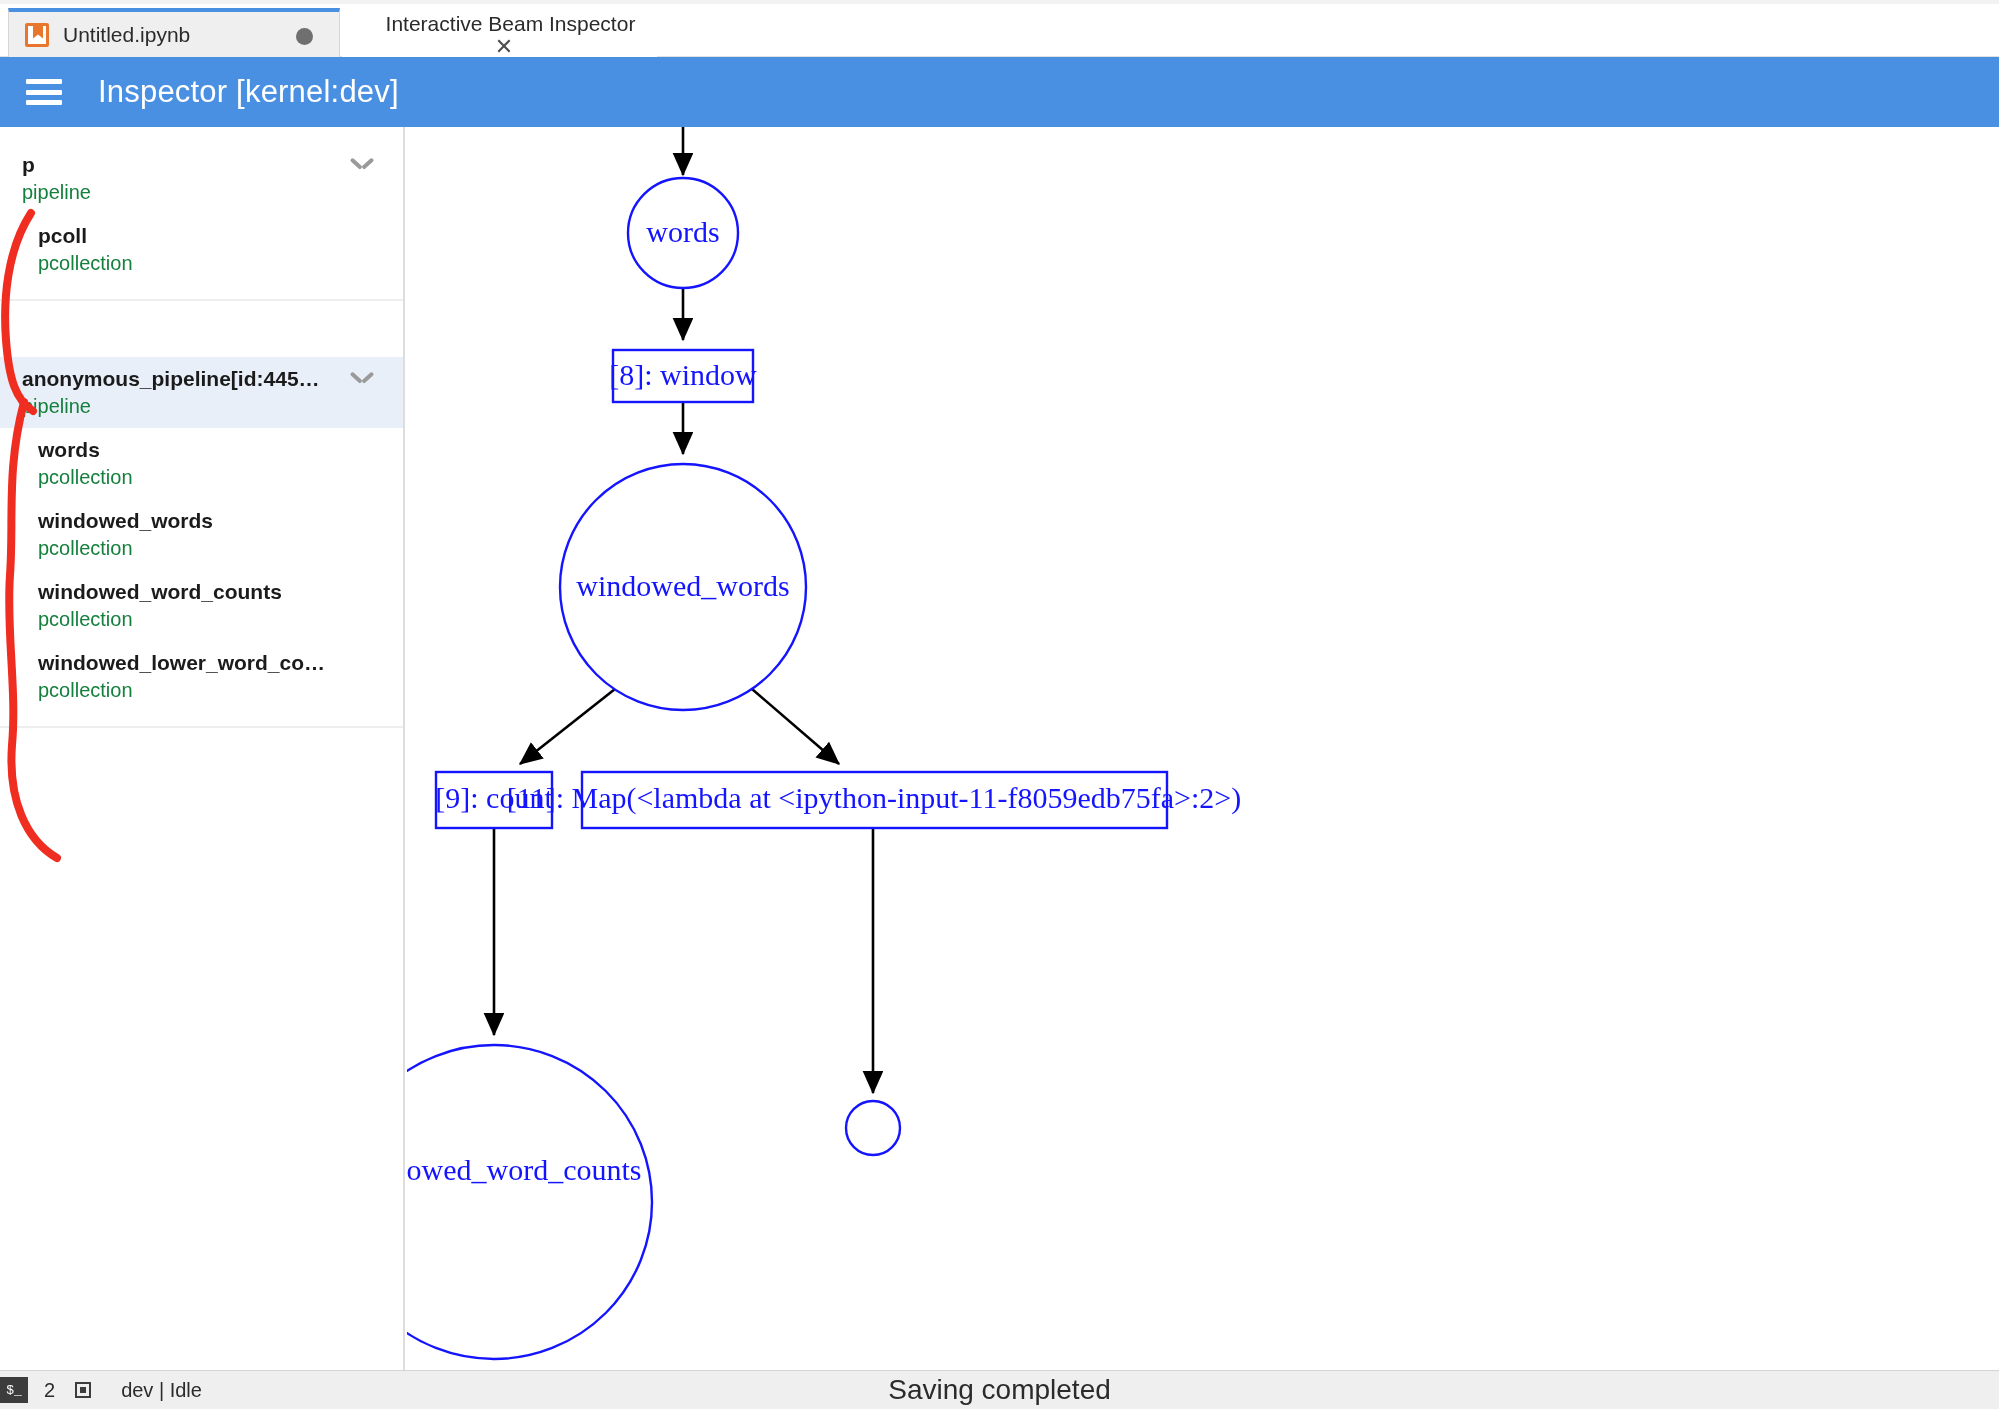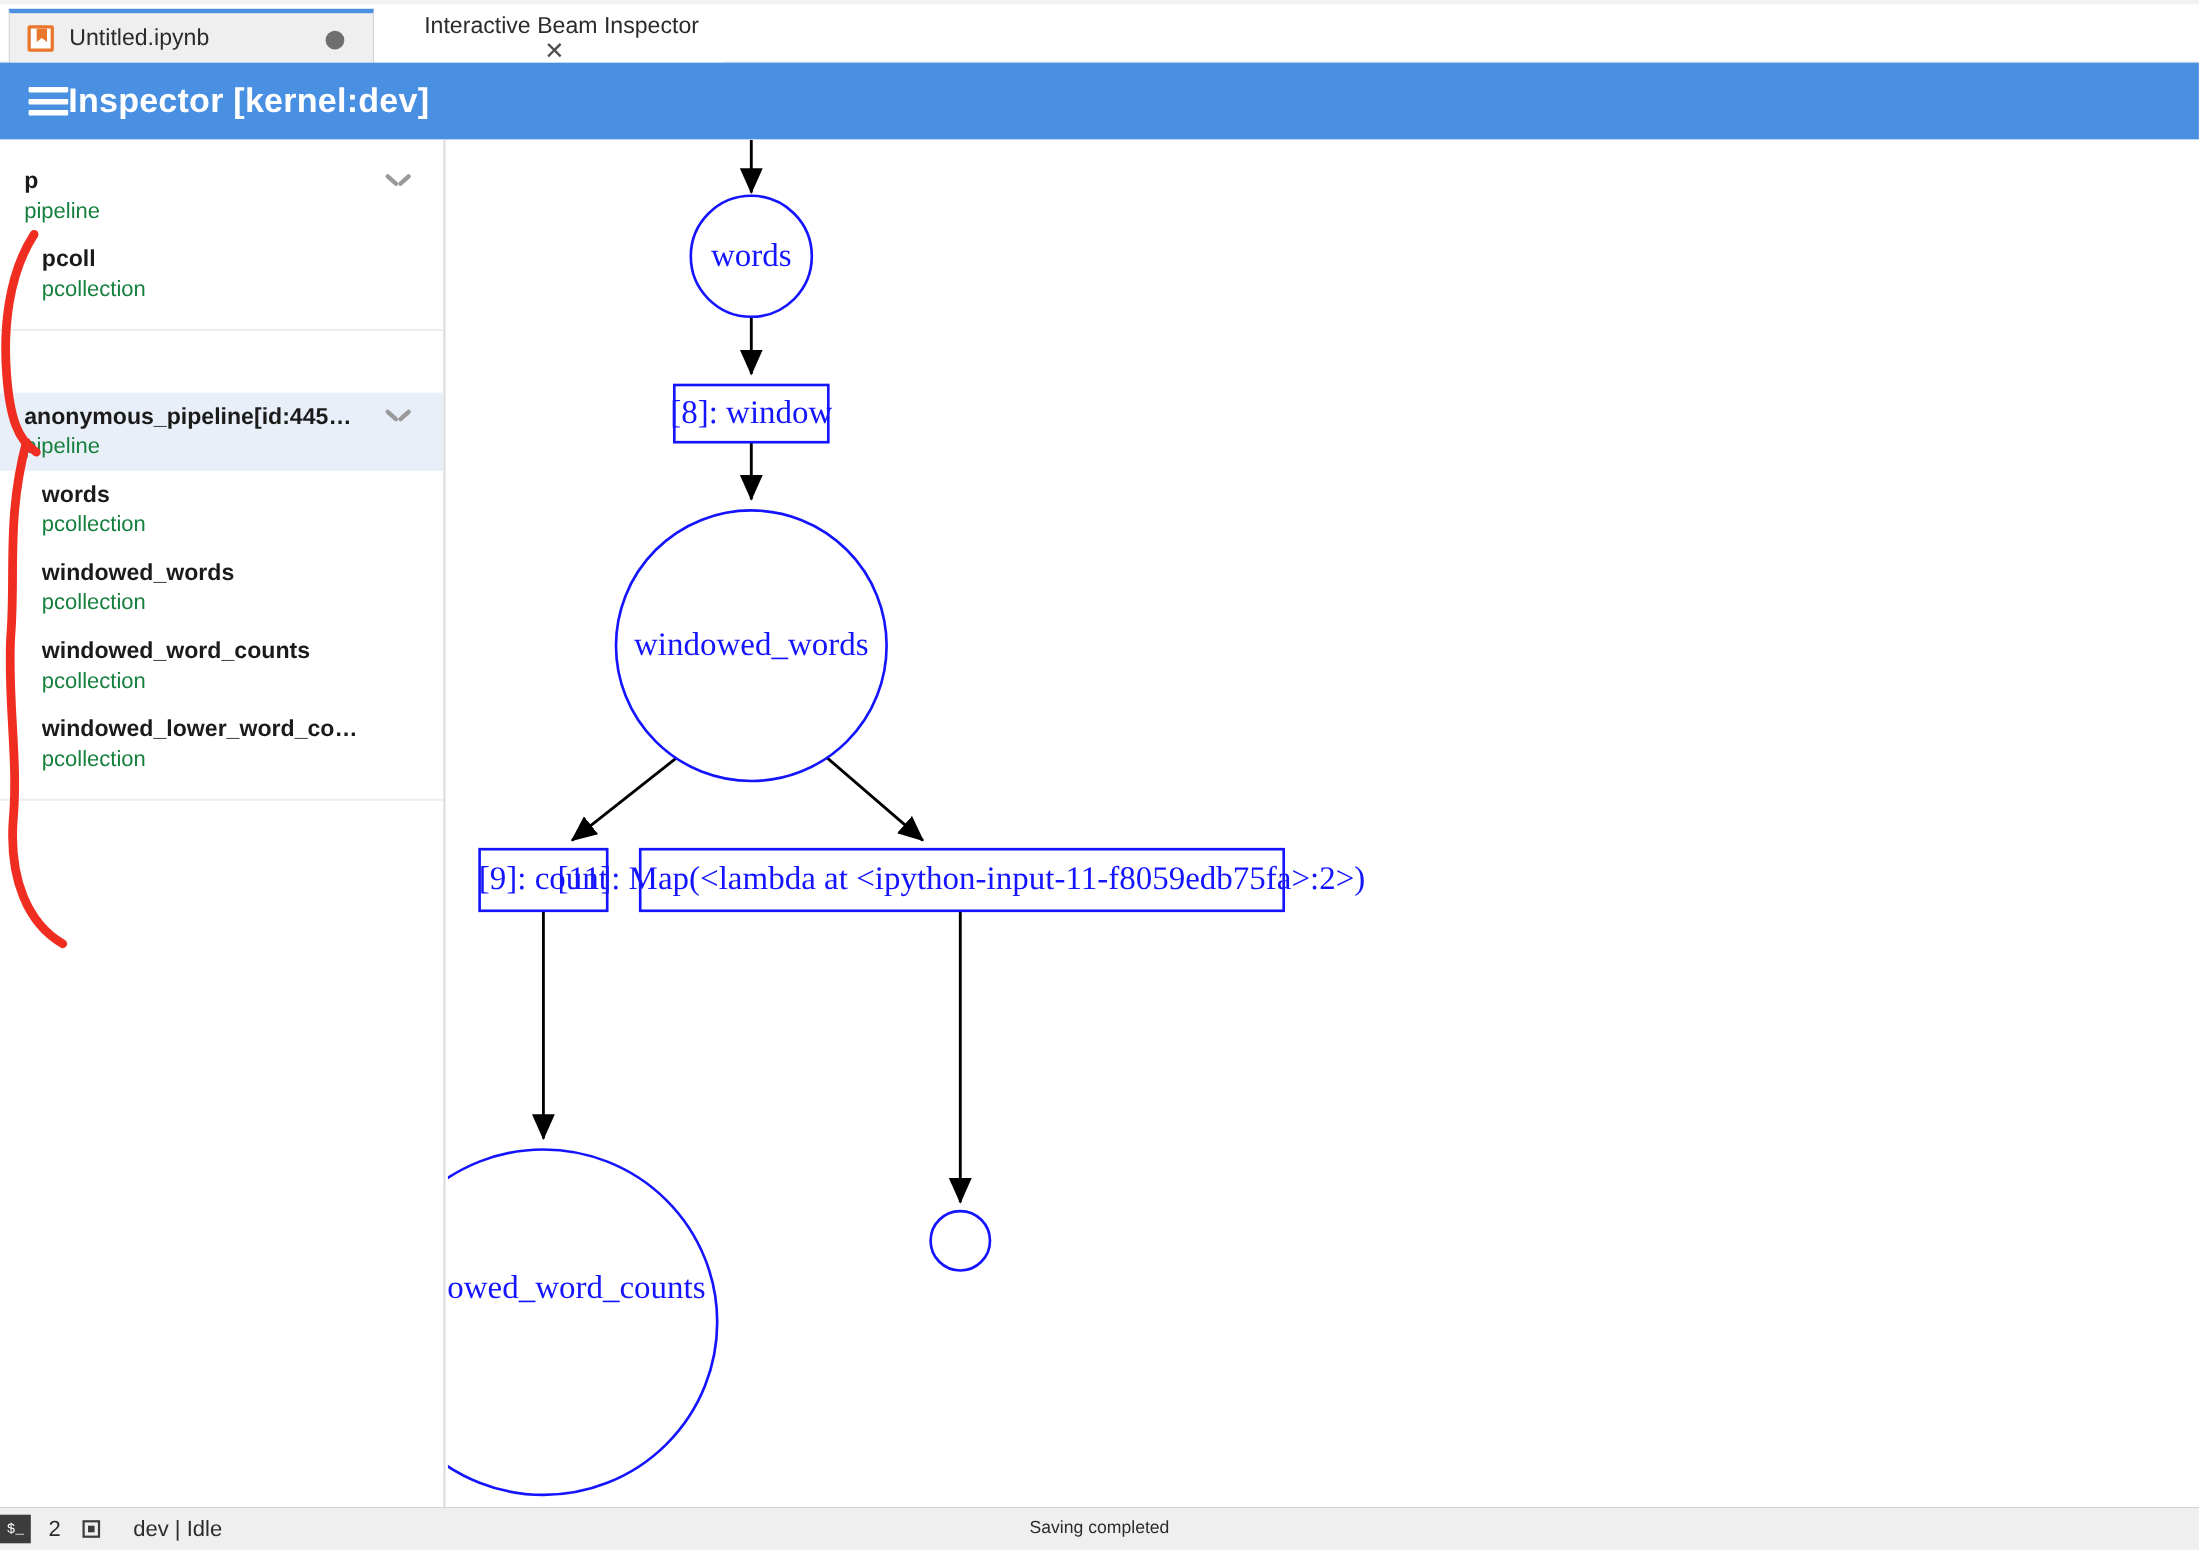--- a/index.html
+++ b/index.html
@@ -28,21 +28,21 @@
   .tab-dot{position:absolute;right:26px;top:16px;width:17px;height:17px;border-radius:50%;
        background:#6f6f6f;}
   .tab-close{font-size:22px;color:#4d4d4d;margin-left:9px;line-height:1;}
 
   
   .header{position:absolute;left:0;top:57px;width:1999px;height:70px;background:#4a90e2;
           display:flex;align-items:center;}
   .hamburger{width:36px;height:26px;margin-left:26px;display:flex;flex-direction:column;
              justify-content:space-between;cursor:pointer;flex:0 0 auto;}
   .hamburger span{display:block;height:5px;background:#ffffff;border-radius:1px;}
-  .header-title{color:#ffffff;font-size:31px;font-weight:bold;
+  .header-title{margin-left:36px;color:#ffffff;font-size:31px;font-weight:normal;
                 letter-spacing:.2px;white-space:nowrap;}
 
   
   .content{position:absolute;left:0;top:127px;width:1999px;height:1243px;background:#fff;}
   .sidebar{position:absolute;left:0;top:0;width:405px;height:1243px;background:#fff;
            border-right:2px solid #dddddd;box-sizing:border-box;overflow:hidden;}
   .group{position:relative;border-bottom:2px solid #eeeeee;padding:16px 0 14px 0;}
   .row{position:relative;padding:10px 22px 10px 22px;}
   .row.sel{background:#e9eff9;margin-top:40px;}
   .row .nm{font-size:21px;font-weight:bold;color:#1b1b1b;white-space:nowrap;
@@ -71,21 +71,21 @@
   .sb-term{width:28px;height:26px;background:#3c3c3c;color:#fff;font-size:13px;
         font-family:"Liberation Mono", monospace;display:flex;align-items:center;
         justify-content:center;margin-left:0px;flex:0 0 auto;}
   .sb-num{font-size:20px;color:#2b2b2b;margin-left:16px;}
   .sb-chip{width:24px;height:24px;margin-left:16px;position:relative;flex:0 0 auto;}
   .sb-chip i{position:absolute;left:4px;top:4px;width:16px;height:16px;
         border:2px solid #3c3c3c;box-sizing:border-box;}
   .sb-chip i:after{content:"";position:absolute;left:3px;top:3px;right:3px;bottom:3px;
         background:#3c3c3c;}
   .sb-kernel{font-size:20px;color:#2b2b2b;margin-left:26px;white-space:nowrap;}
-  .sb-save{position:absolute;left:0;right:0;text-align:center;font-size:16px;color:#2b2b2b;}
+  .sb-save{position:absolute;left:0;right:0;text-align:center;font-size:28px;color:#2b2b2b;}
 </style>
 </head>
 <body>
 
 <div class="app">
 
   <div class="tabbar">
     <div class="tabbar-rule"></div>
 
     <div class="tab tab-nb">

